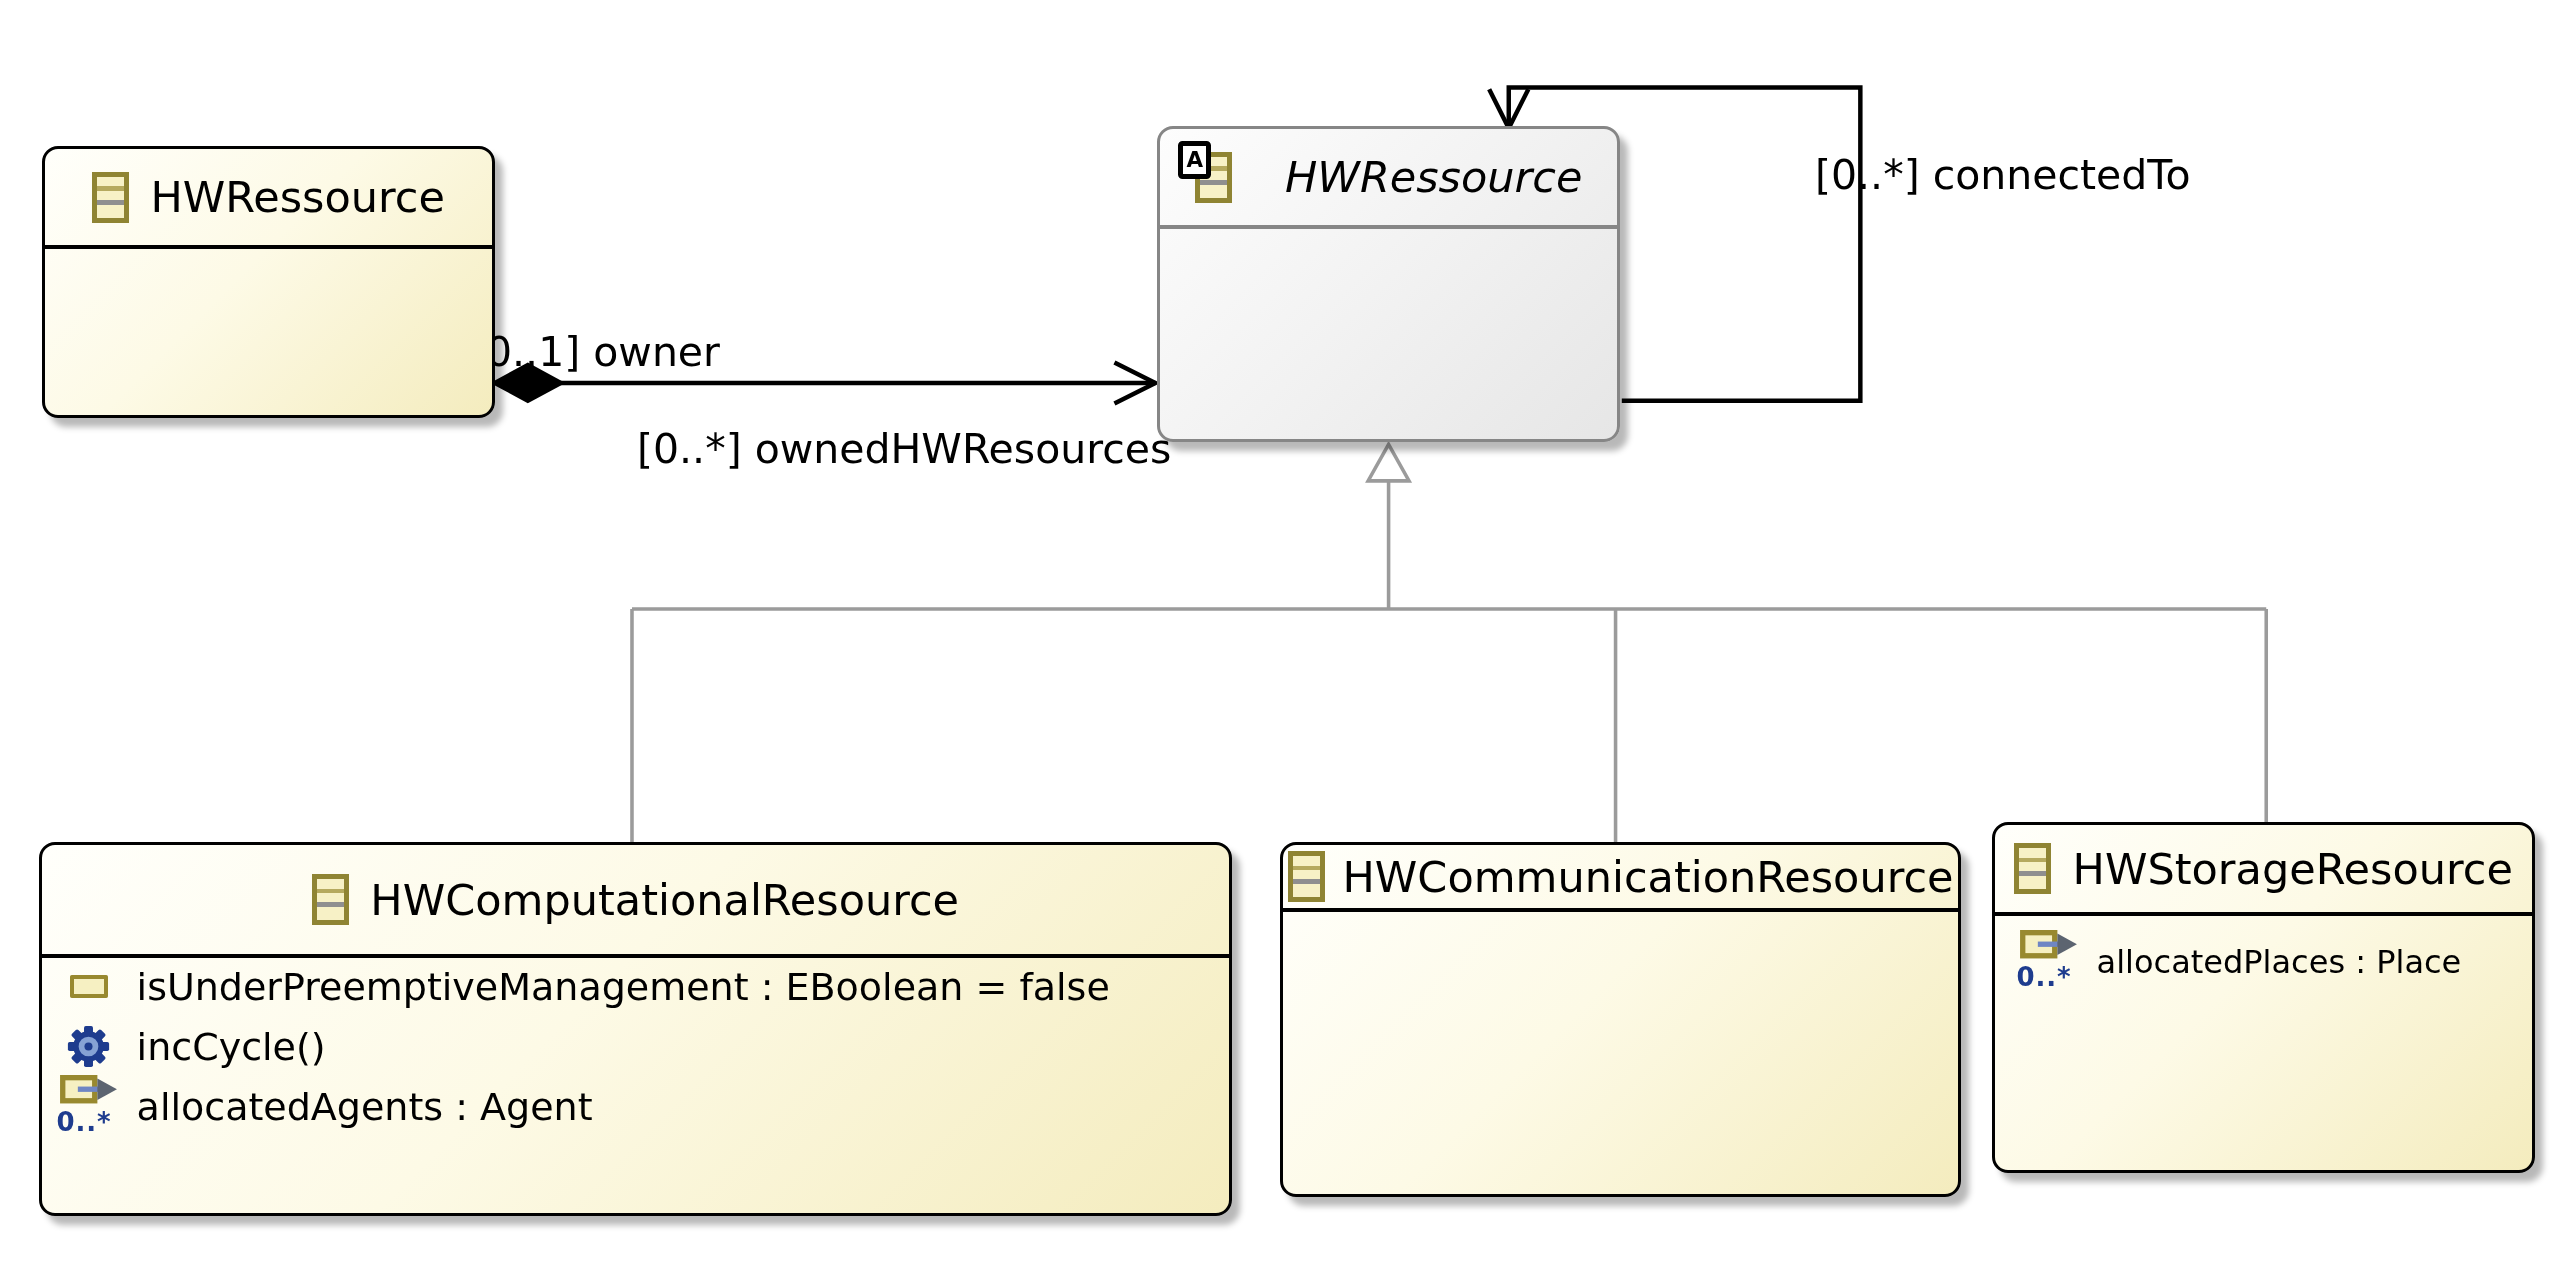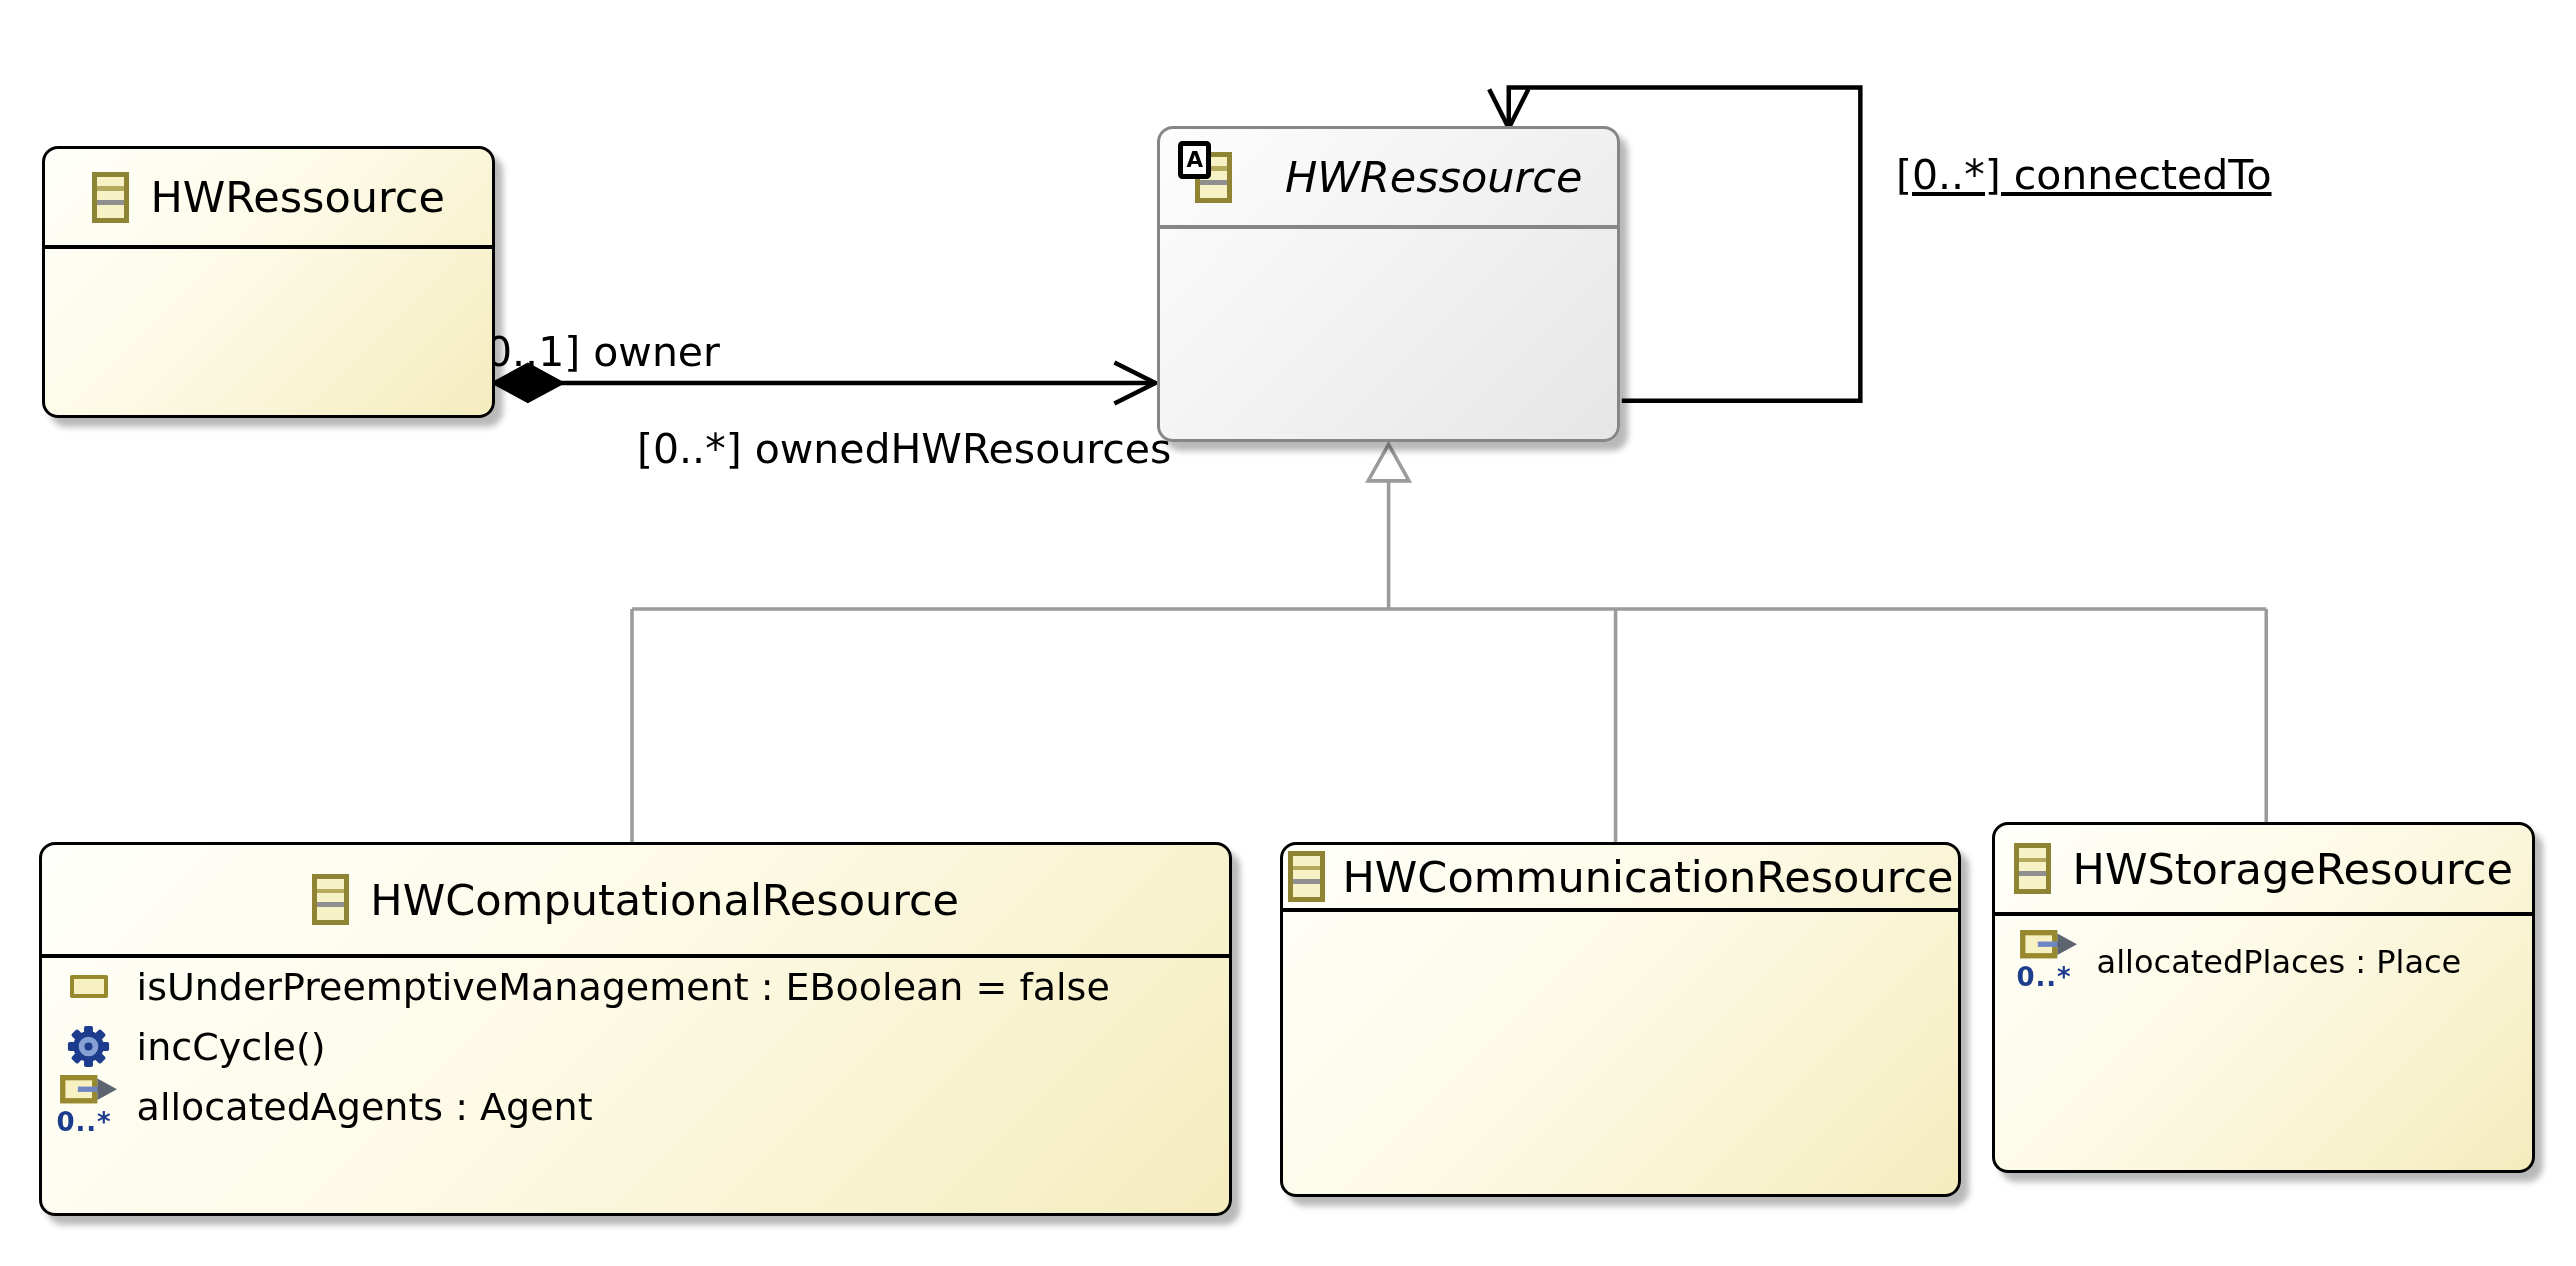--- a/index.html
+++ b/index.html
@@ -75,21 +75,21 @@
     </g>
 
     <g stroke="#000000" stroke-width="5" fill="none">
       <polyline points="1822,450 2090,450 2090,98 1695,98 1695,140"></polyline>
       <polyline points="1673,100 1695,144 1717,100"></polyline>
     </g>
   </svg>
 
   <div class="edge-label" style="left:470px;top:328px;">[0..1] owner</div>
   <div class="edge-label" style="left:637px;top:425px;text-align:center;">[0..*] ownedHWResources</div>
-  <div class="edge-label" style="left:1896px;top:151px;text-decoration:underline;">[0..*] connectedTo</div>
+  <div class="edge-label" style="left:1815px;top:151px;">[0..*] connectedTo</div>
 
   <div class="uml-class" style="left:42px;top:146px;width:453px;height:272px;">
     <div class="class-header">
       <span class="eclass-icon"></span>
       <span class="class-title">HWRessource</span>
     </div>
   </div>
 
   <div class="uml-class abstract" style="left:1157px;top:126px;width:463px;height:316px;">
     <div class="class-header">

